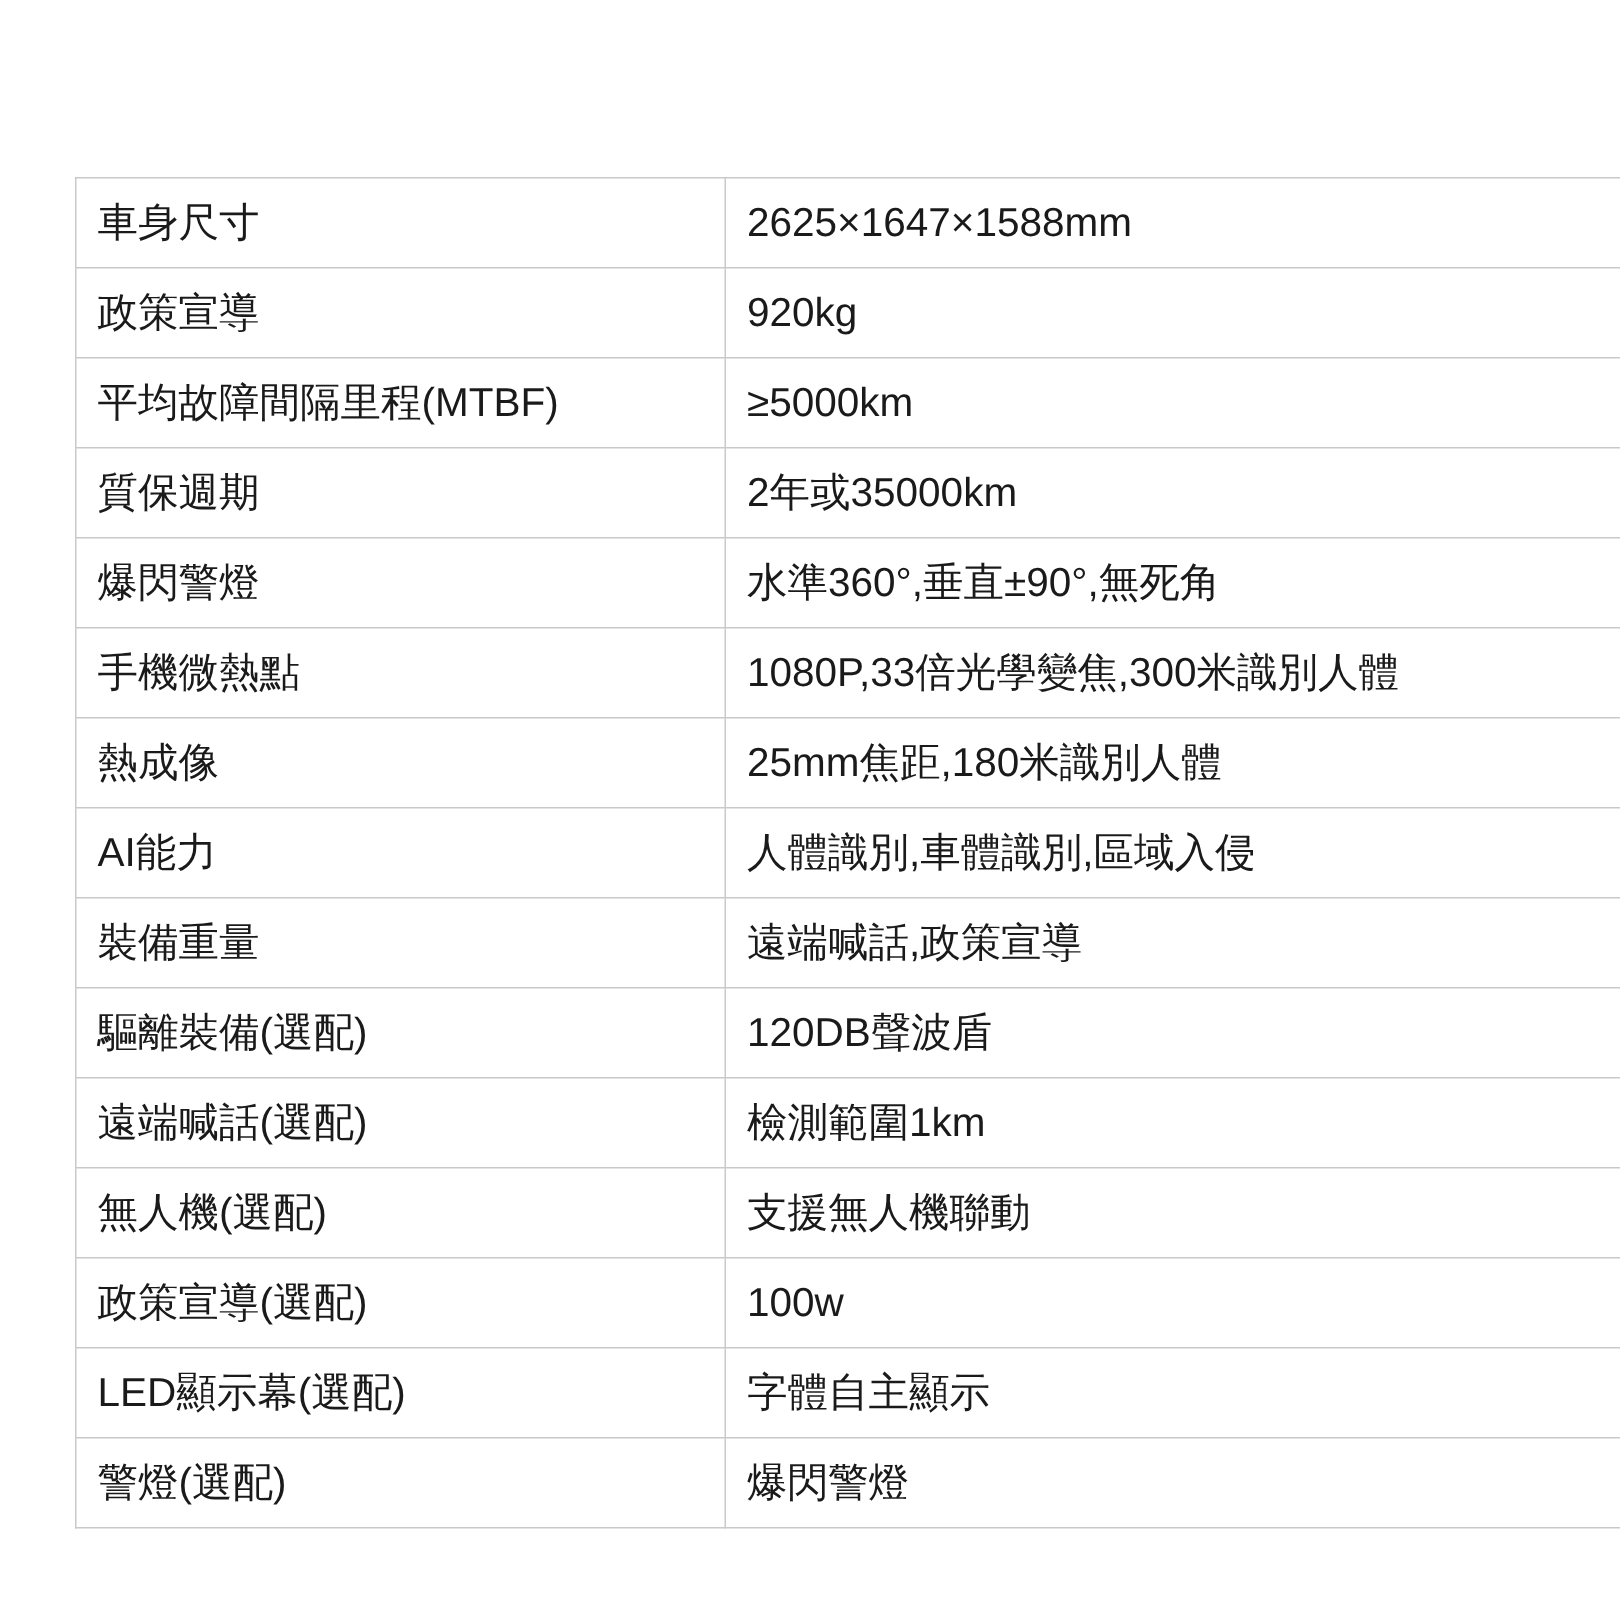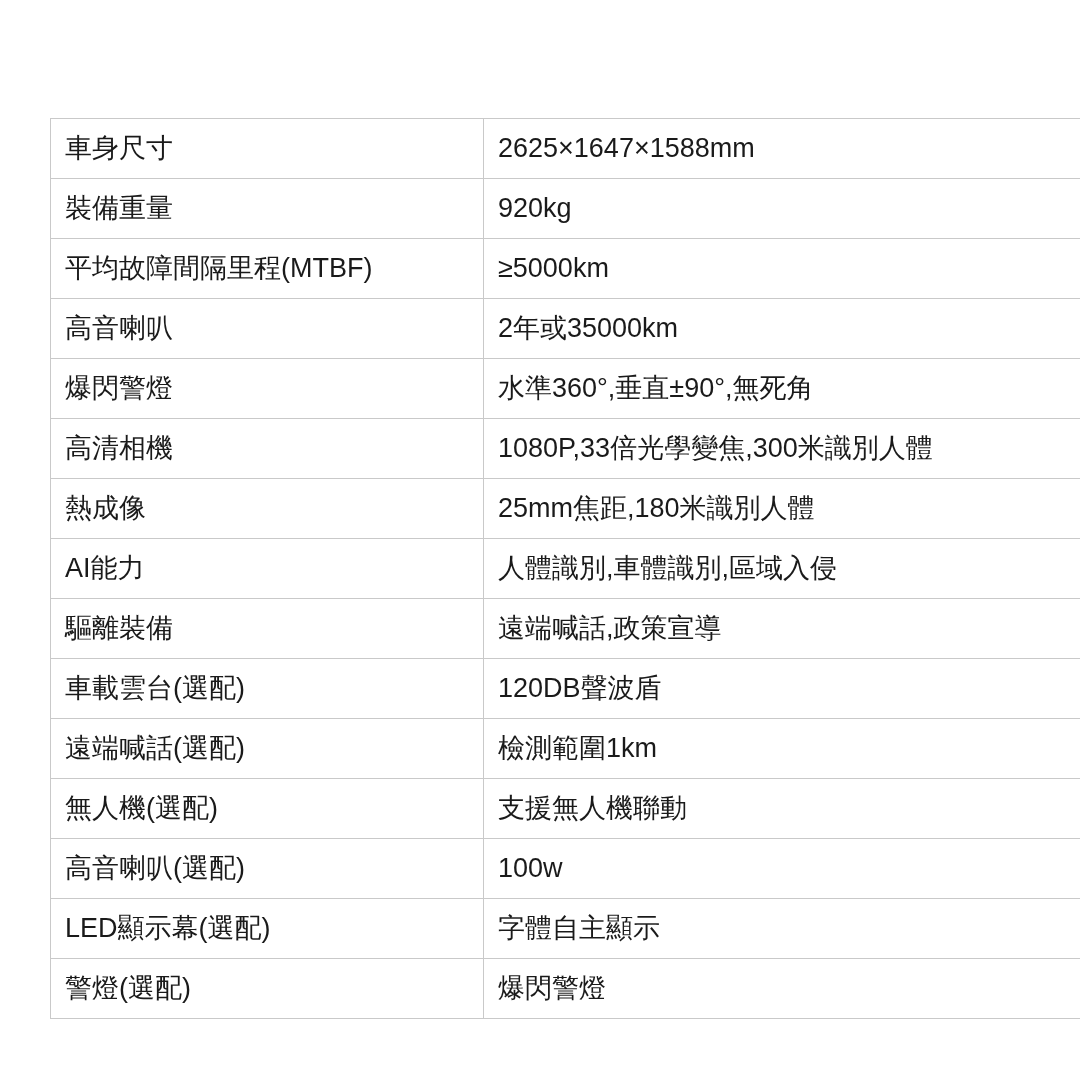--- a/index.html
+++ b/index.html
@@ -43,65 +43,65 @@
 <body>
 
 <div id="spec-table-wrap">
   <table class="spec-table">
     <tbody>
       <tr>
         <td class="col-label">車身尺寸</td>
         <td class="col-value">2625×1647×1588mm</td>
       </tr>
       <tr>
-        <td class="col-label">裝備重量</td>
+        <td class="col-label">政策宣導</td>
         <td class="col-value">920kg</td>
       </tr>
       <tr>
         <td class="col-label">平均故障間隔里程(MTBF)</td>
         <td class="col-value">≥5000km</td>
       </tr>
       <tr>
-        <td class="col-label">高音喇叭</td>
+        <td class="col-label">質保週期</td>
         <td class="col-value">2年或35000km</td>
       </tr>
       <tr>
         <td class="col-label">爆閃警燈</td>
         <td class="col-value">水準360°,垂直±90°,無死角</td>
       </tr>
       <tr>
-        <td class="col-label">高清相機</td>
+        <td class="col-label">手機微熱點</td>
         <td class="col-value">1080P,33倍光學變焦,300米識別人體</td>
       </tr>
       <tr>
         <td class="col-label">熱成像</td>
         <td class="col-value">25mm焦距,180米識別人體</td>
       </tr>
       <tr>
         <td class="col-label">AI能力</td>
         <td class="col-value">人體識別,車體識別,區域入侵</td>
       </tr>
       <tr>
-        <td class="col-label">驅離裝備</td>
+        <td class="col-label">裝備重量</td>
         <td class="col-value">遠端喊話,政策宣導</td>
       </tr>
       <tr>
-        <td class="col-label">車載雲台(選配)</td>
+        <td class="col-label">驅離裝備(選配)</td>
         <td class="col-value">120DB聲波盾</td>
       </tr>
       <tr>
         <td class="col-label">遠端喊話(選配)</td>
         <td class="col-value">檢測範圍1km</td>
       </tr>
       <tr>
         <td class="col-label">無人機(選配)</td>
         <td class="col-value">支援無人機聯動</td>
       </tr>
       <tr>
-        <td class="col-label">高音喇叭(選配)</td>
+        <td class="col-label">政策宣導(選配)</td>
         <td class="col-value">100w</td>
       </tr>
       <tr>
         <td class="col-label">LED顯示幕(選配)</td>
         <td class="col-value">字體自主顯示</td>
       </tr>
       <tr>
         <td class="col-label">警燈(選配)</td>
         <td class="col-value">爆閃警燈</td>
       </tr>

